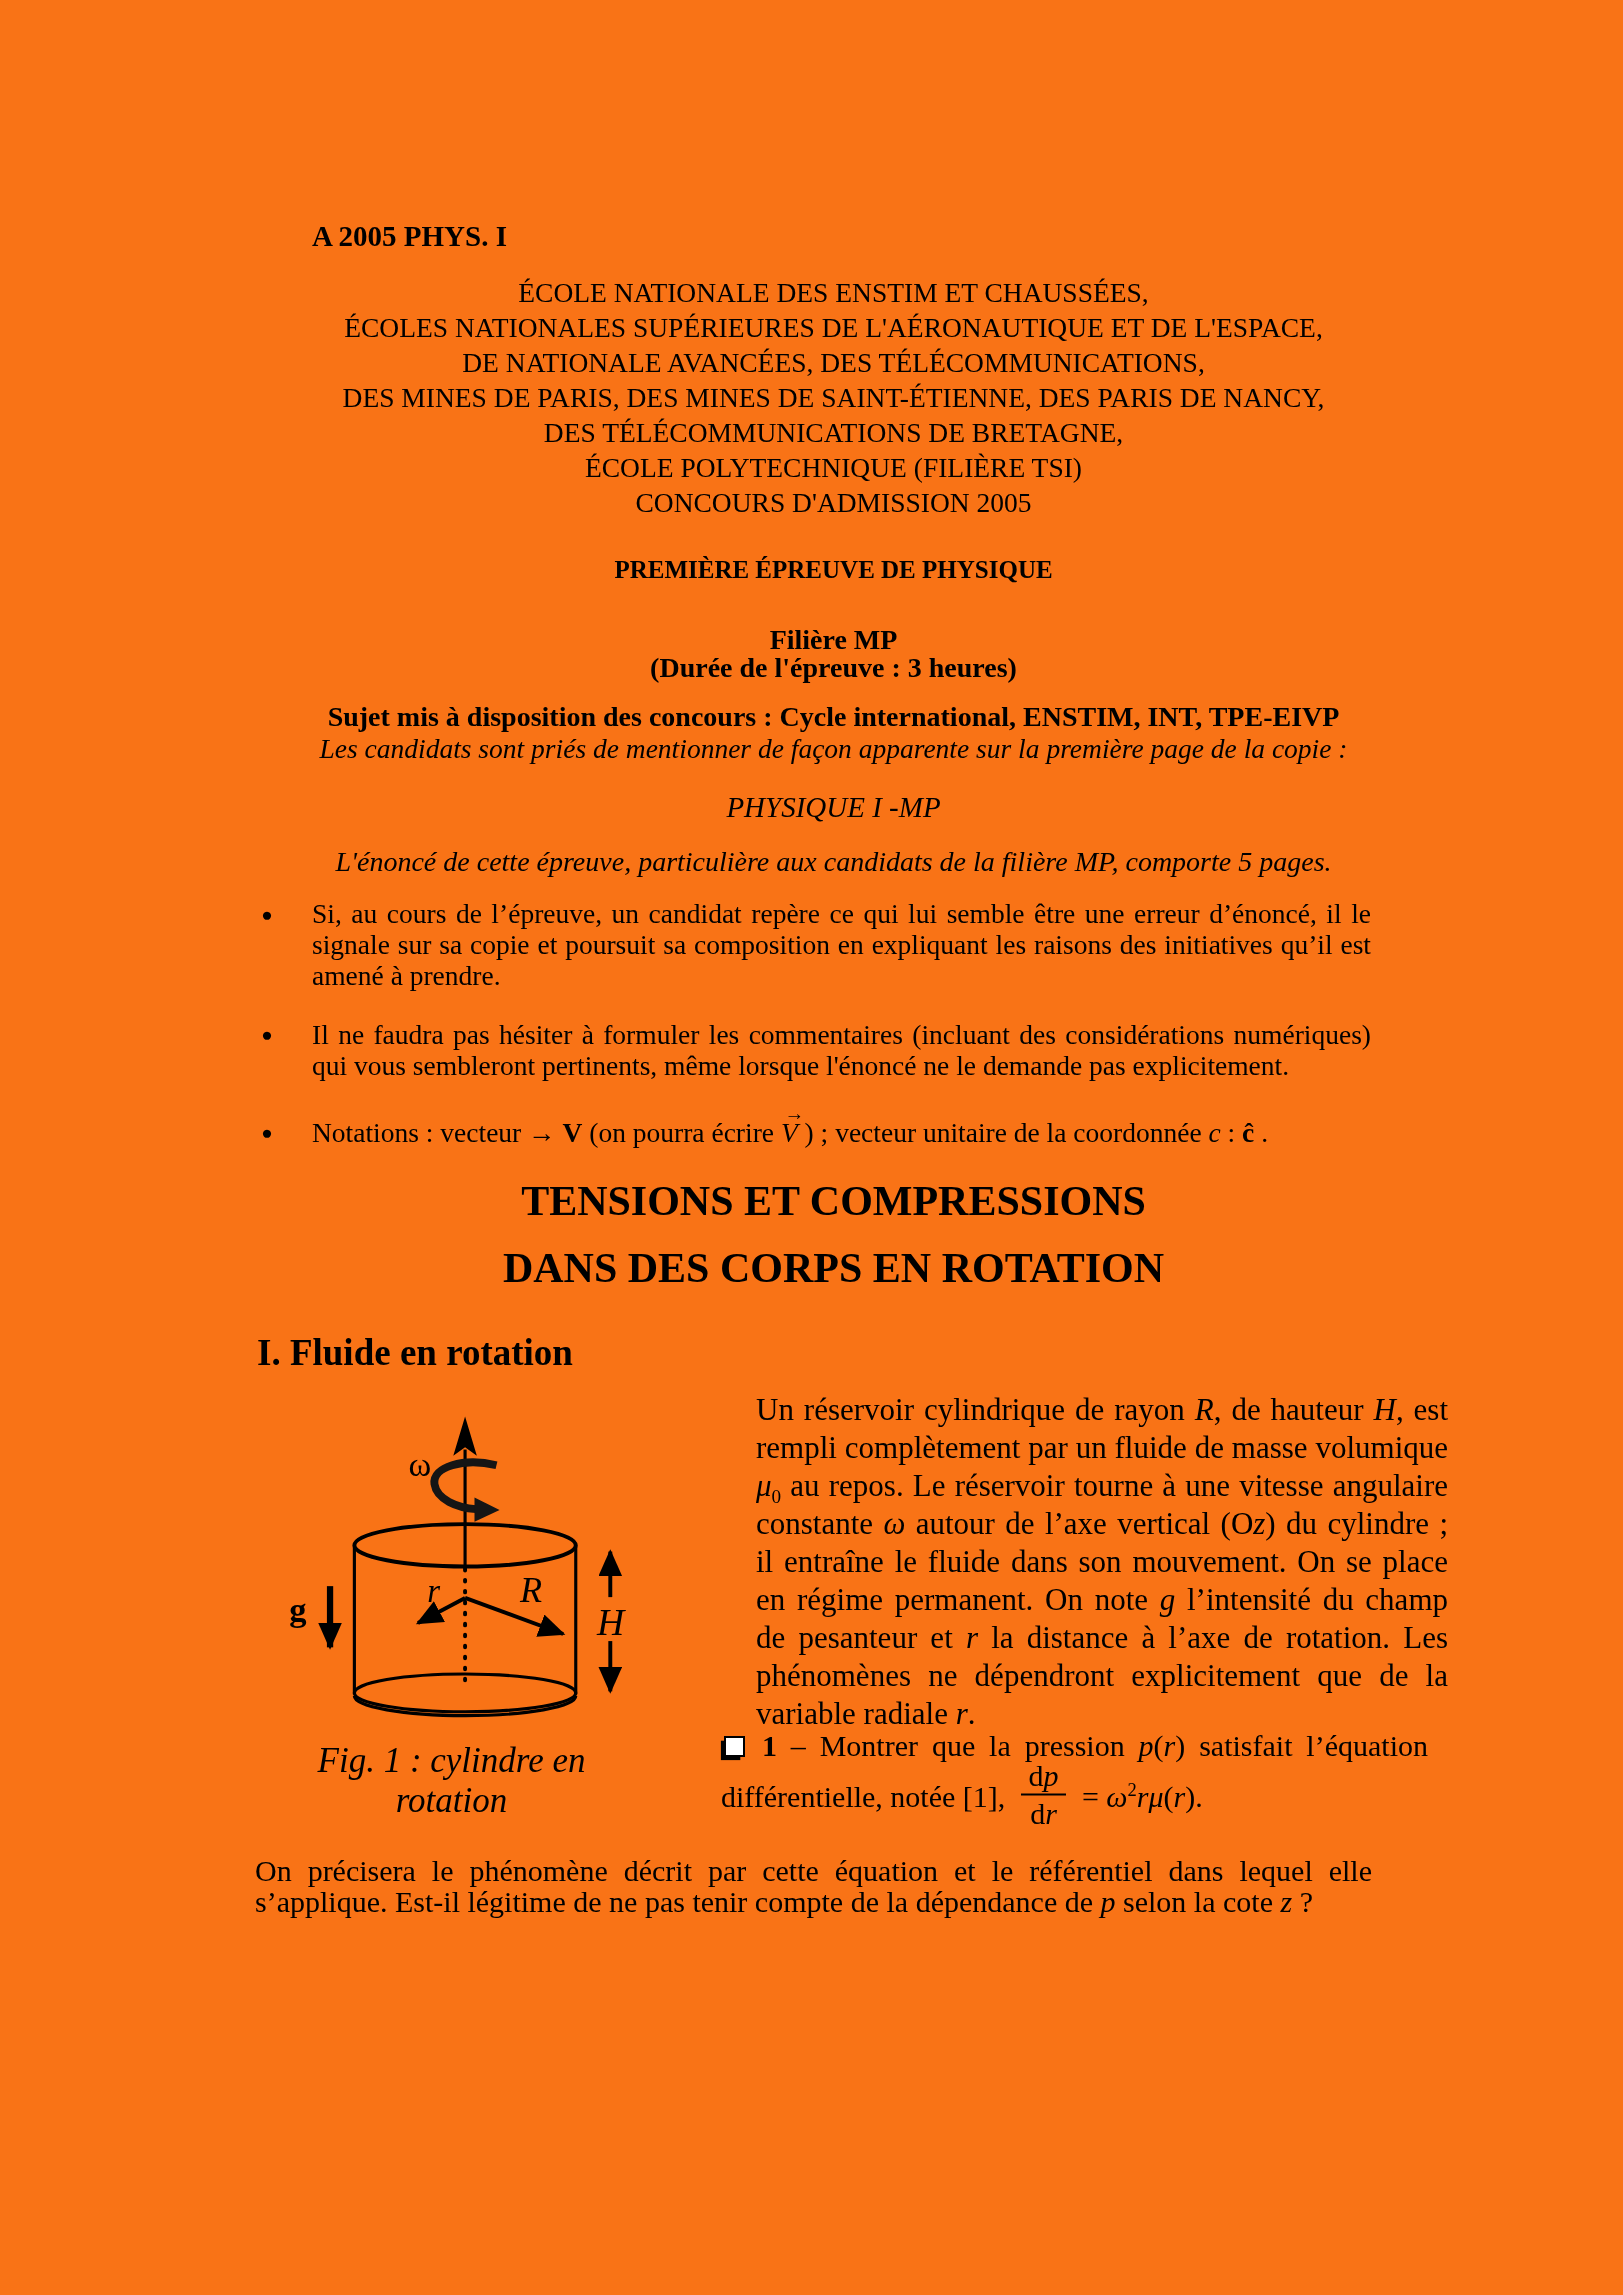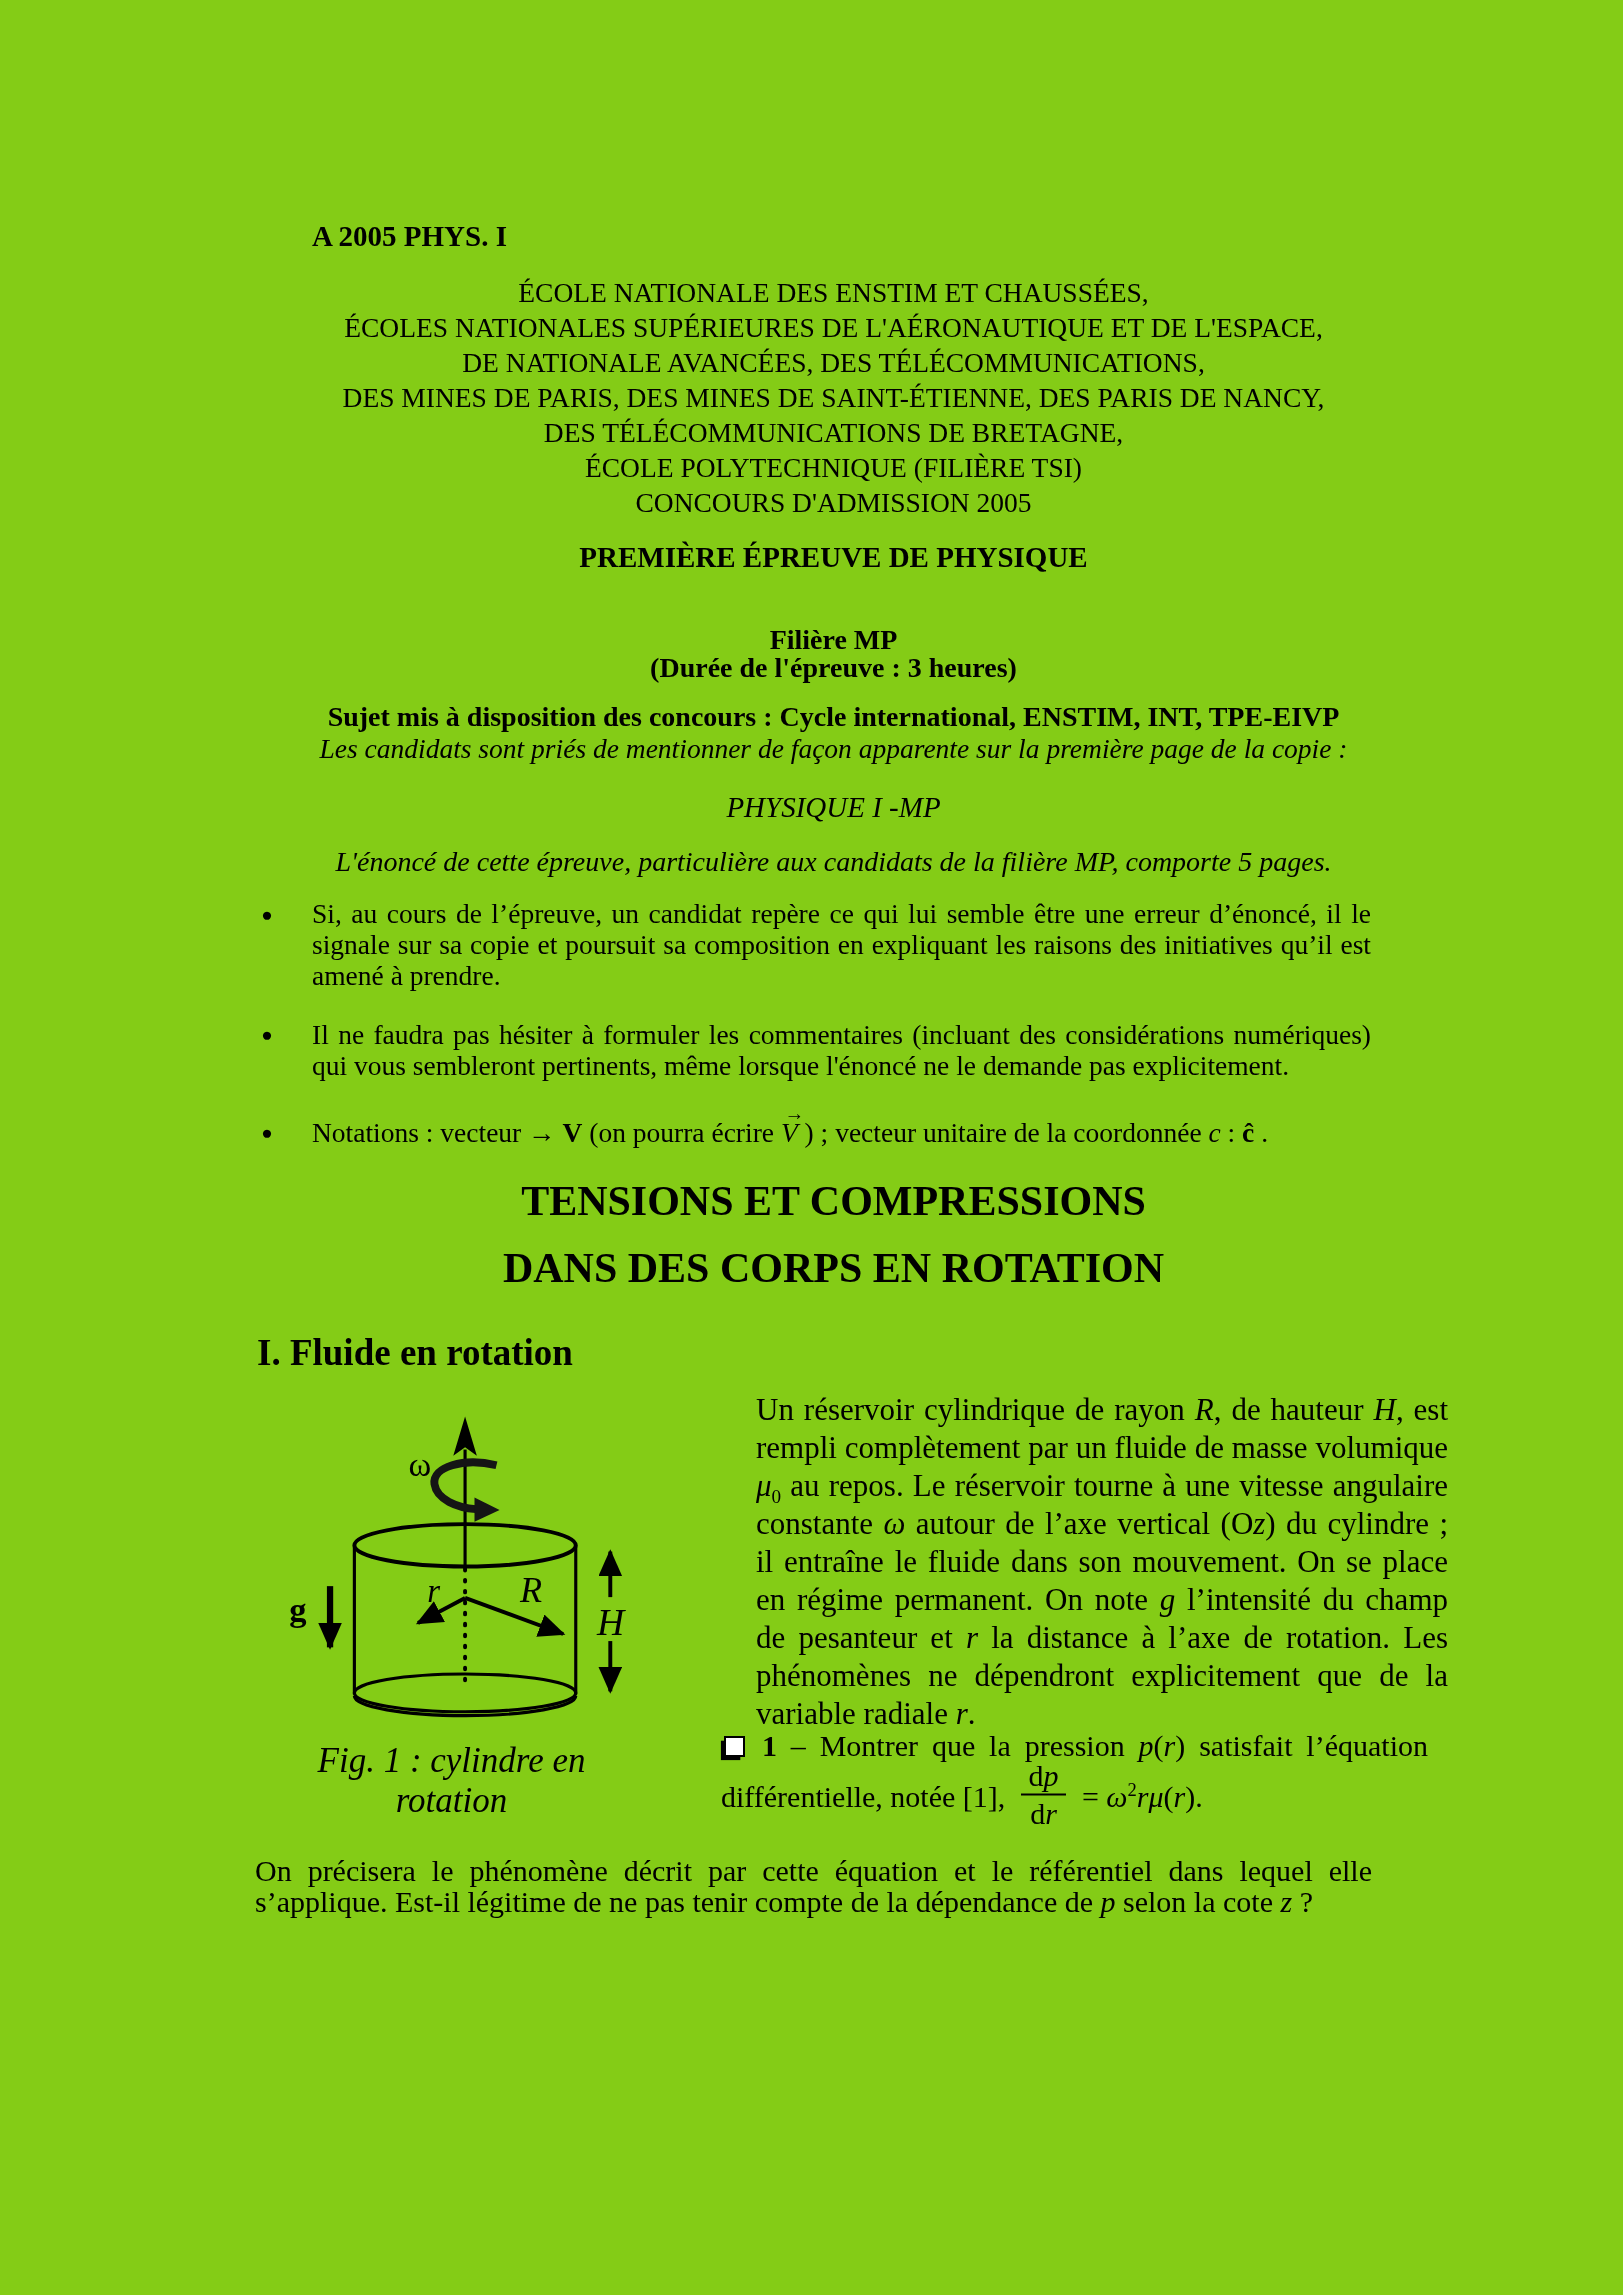--- a/index.html
+++ b/index.html
@@ -1,20 +1,20 @@
 <!DOCTYPE html>
 <html lang="fr" style="font-size:12.6px"><head>
 <meta charset="utf-8">
 <style>
   html,body{margin:0;padding:0;background:#e8e8e8;}
   .page{
     position:relative;
     width:1624px;height:2295px;
     margin:0 auto;
-    background:#84cc16;
+    background:#f97316;
     color:#000;
     font-family:"Liberation Serif","DejaVu Serif",serif;
     overflow:hidden;
   }
   .abs{position:absolute;}
   .just{text-align:justify;}
   .b{font-weight:bold;}
   .i{font-style:italic;}
 
   
@@ -71,21 +71,21 @@
     <div>ÉCOLE NATIONALE DES ENSTIM ET CHAUSSÉES,</div>
     <div>ÉCOLES NATIONALES SUPÉRIEURES DE L'AÉRONAUTIQUE ET DE L'ESPACE,</div>
     <div>DE NATIONALE AVANCÉES, DES TÉLÉCOMMUNICATIONS,</div>
     <div>DES MINES DE PARIS, DES MINES DE SAINT-ÉTIENNE, DES PARIS DE NANCY,</div>
     <div>DES TÉLÉCOMMUNICATIONS DE BRETAGNE,</div>
     <div>ÉCOLE POLYTECHNIQUE (FILIÈRE TSI)</div>
   </div>
 
   <div class="abs cline" style="top:489px;font-size:27.5px;">CONCOURS D'ADMISSION 2005</div>
 
-  <div class="abs cline b" style="top:542px;font-size:29px;">PREMIÈRE ÉPREUVE DE PHYSIQUE</div>
+  <div class="abs cline b" style="top:557px;font-size:25px;">PREMIÈRE ÉPREUVE DE PHYSIQUE</div>
 
   <div class="abs cline b" style="top:601px;font-size:28px;margin-top:24px;">Filière MP</div>
 
   <div class="abs cline b" style="top:653px;font-size:28px;">(Durée de l'épreuve : 3 heures)</div>
 
   <div class="abs cline b" style="top:702px;font-size:28px;">Sujet mis à disposition des concours : Cycle international, ENSTIM, INT, TPE-EIVP</div>
 
   <div class="abs cline i" style="top:735px;font-size:27.5px;">Les candidats sont priés de mentionner de façon apparente sur la première page de la copie :</div>
 
   <div class="abs cline i" style="top:792px;font-size:29px;">PHYSIQUE I -MP</div>

